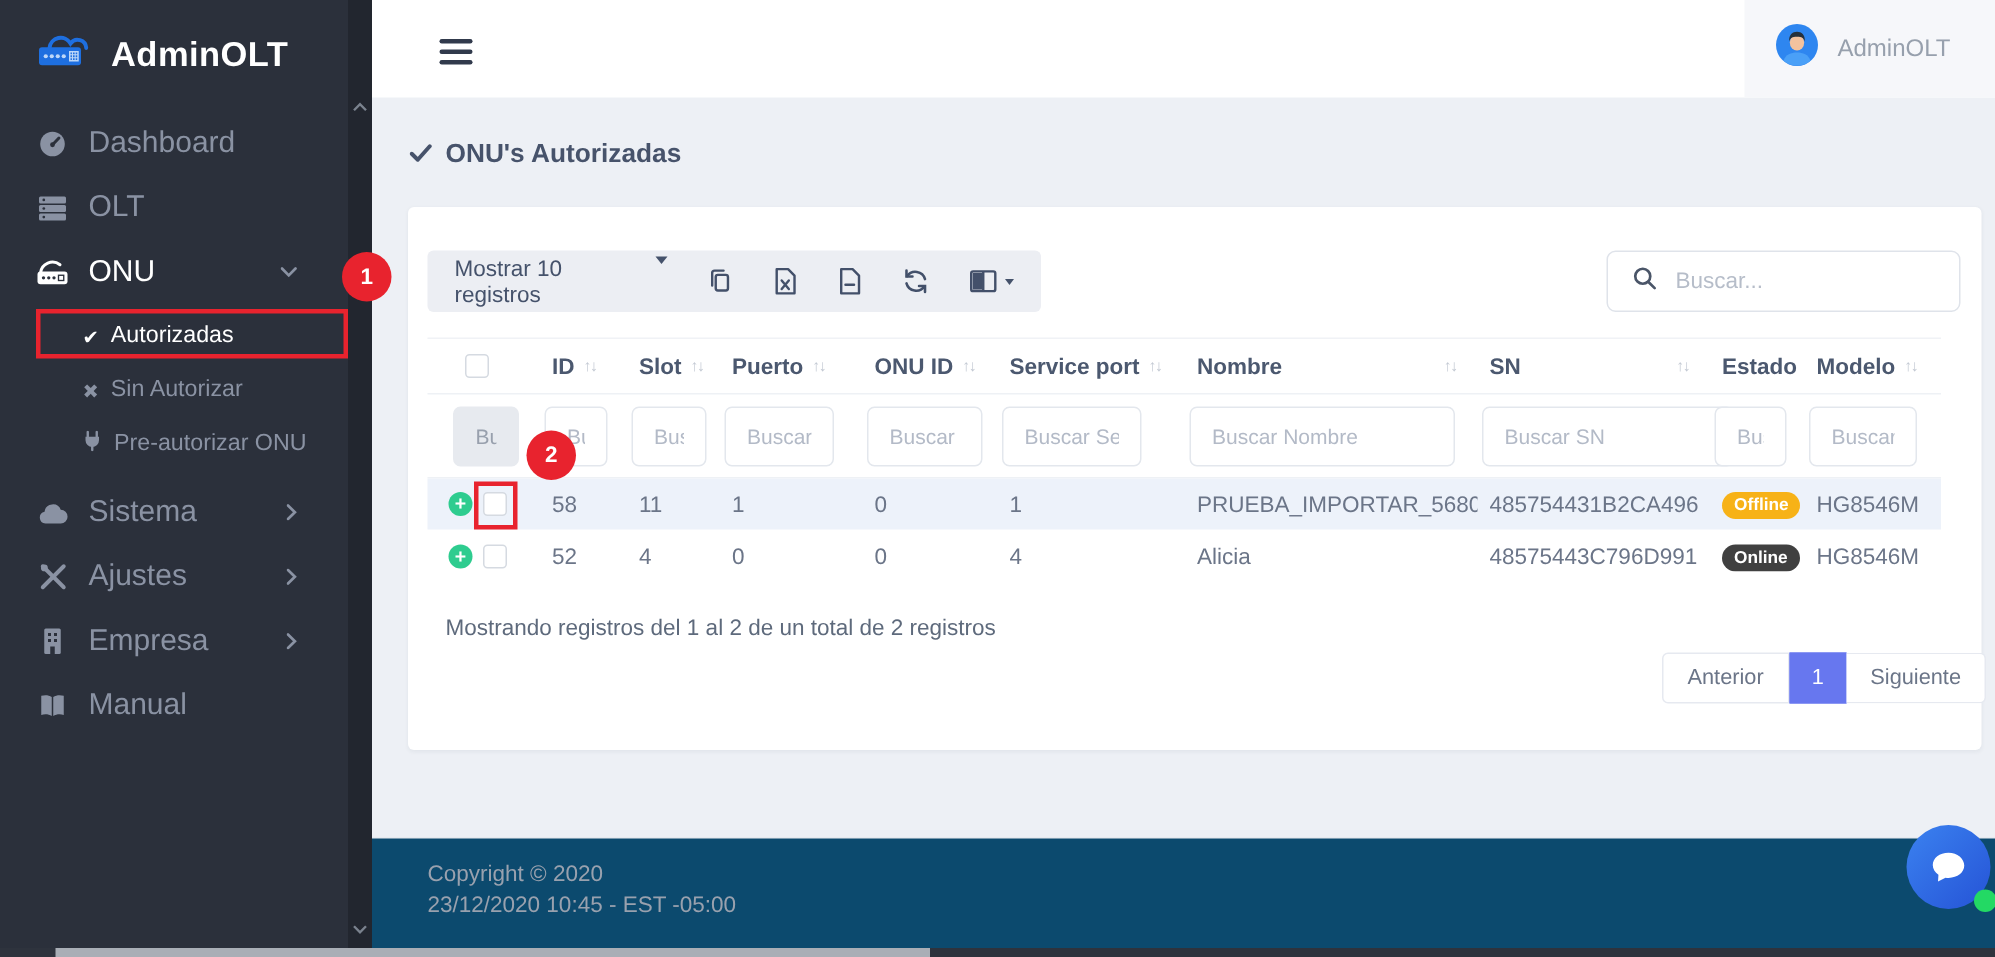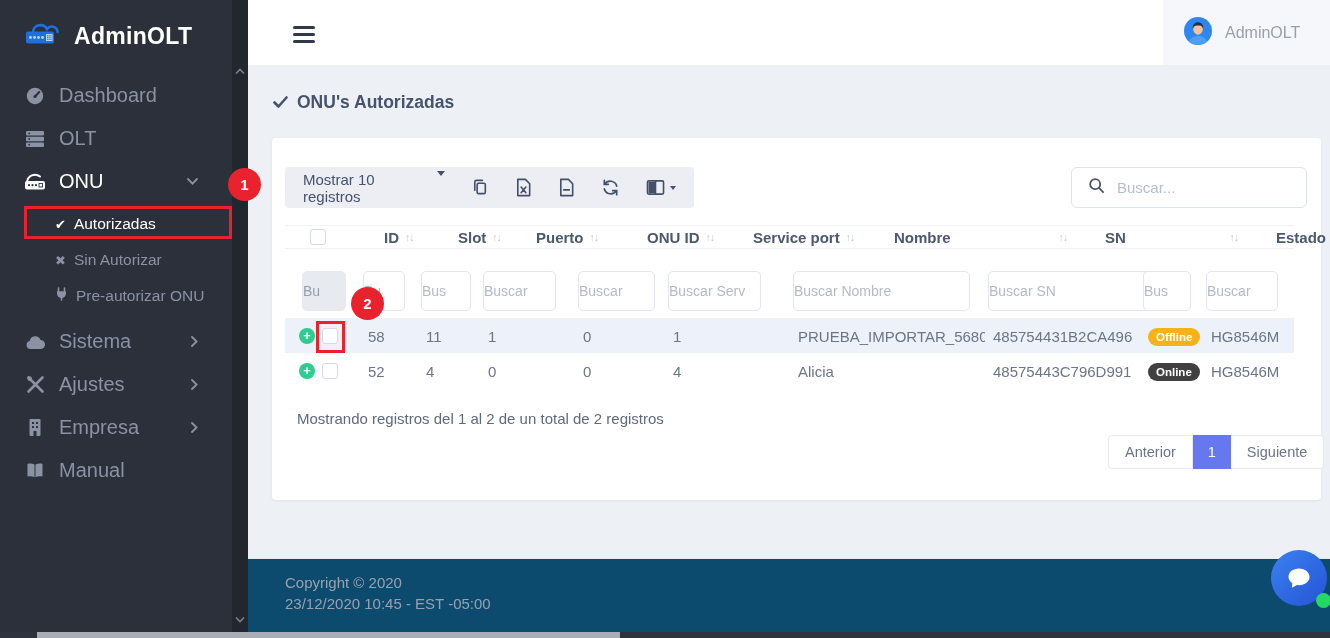--- a/index.html
+++ b/index.html
@@ -39,26 +39,26 @@
   .card { position:absolute; left:24px; top:138px; width:1049px; height:362px; background:#fff; border-radius:4px; box-shadow:0 1px 3px rgba(40,50,70,.06); }
   .toolbar-box { position:absolute; left:13px; top:29px; width:409px; height:41px; background:#eceef3; border-radius:4px; display:flex; align-items:center; padding:0 18px; color:#45526b; }
   .length-label { font-size:15px; display:flex; align-items:flex-start; gap:7px; cursor:pointer; color:#45526b; }
   .caret { width:0; height:0; border-left:4px solid transparent; border-right:4px solid transparent; border-top:5px solid #45526b; display:inline-block; }
   .tb-icon { margin-left:26px; display:flex; align-items:center; cursor:pointer; gap:5px; }
   .search-box { position:absolute; left:799px; top:29px; width:236px; height:41px; border:1px solid #dfe3ea; border-radius:6px; background:#fff; display:flex; align-items:center; padding-left:16px; gap:12px; }
   .search-input { border:none; outline:none; font-size:15px; color:#5c6678; width:168px; background:transparent; }
   .search-input::placeholder { color:#b6bdc9; }
   
   .grid-row { display:grid; grid-template-columns:75px 58px 62px 95px 90px 125px 195px 155px 63px 91px; position:absolute; left:13px; width:1009px; align-items:center; }
-  .thead { top:87px; height:24px; border-top:1px solid #f0f2f6; border-bottom:1px solid #eef1f5; color:#4b586f; font-weight:bold; font-size:15px;gap:16px; }
+  .thead { top:87px; height:38px; border-top:1px solid #f0f2f6; border-bottom:1px solid #eef1f5; color:#4b586f; font-weight:bold; font-size:15px; }
   .th { display:flex; align-items:center; padding-left:8px; }
   .th-wide { justify-content:space-between; padding-right:14px; }
   .sort { display:flex; color:#c3c9d3; font-size:10.5px; font-weight:normal; letter-spacing:-1px; margin-left:6px; cursor:pointer; }
   .tfilter { top:125px; height:56px; border-bottom:1px solid #eef1f5; }
-  .f-input { height:40px; border:1px solid #e3e7ed; border-radius:5px; padding:0 0; font-size:14px; color:#701a75; outline:none; margin-left:3px; background:#fff; min-width:0; }
+  .f-input { height:40px; border:1px solid #e3e7ed; border-radius:5px; padding:0 14px; font-size:14px; color:#701a75; outline:none; margin-left:3px; background:#fff; min-width:0; }
   .f-input::placeholder { color:#b3bac7; }
   .f-input.gray { background:#e7eaef; border-color:#e7eaef; margin-left:17px; }
   .f-input.gray::placeholder { color:#98a0ad; }
   .trow { font-size:15px; color:#6b7588; }
   .trow1 { top:181px; height:34px; background:#edf2fa; }
   .trow2 { top:215px; height:36px; }
   .td { padding-left:8px; white-space:nowrap; overflow:hidden; }
   .td-first { display:flex; align-items:center; gap:7px; padding-left:14px; }
   .plus { width:16px; height:16px; border-radius:50%; background:#2ecc8f; color:#fff; font-size:13px; line-height:15px; text-align:center; font-weight:bold; cursor:pointer; flex:none; }
   .cb { width:16px; height:16px; border:1px solid #d5dae1; border-radius:3px; background:#fff; cursor:pointer; flex:none; display:inline-block; }

